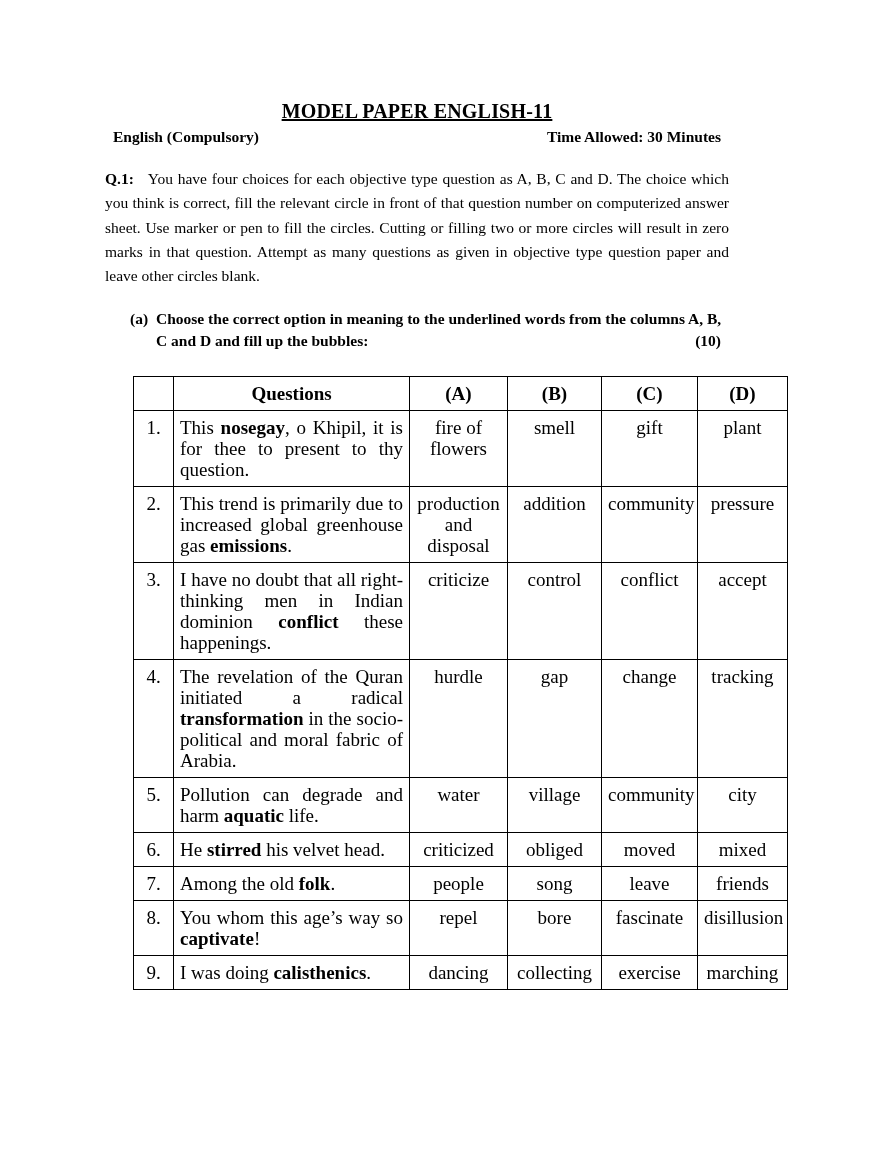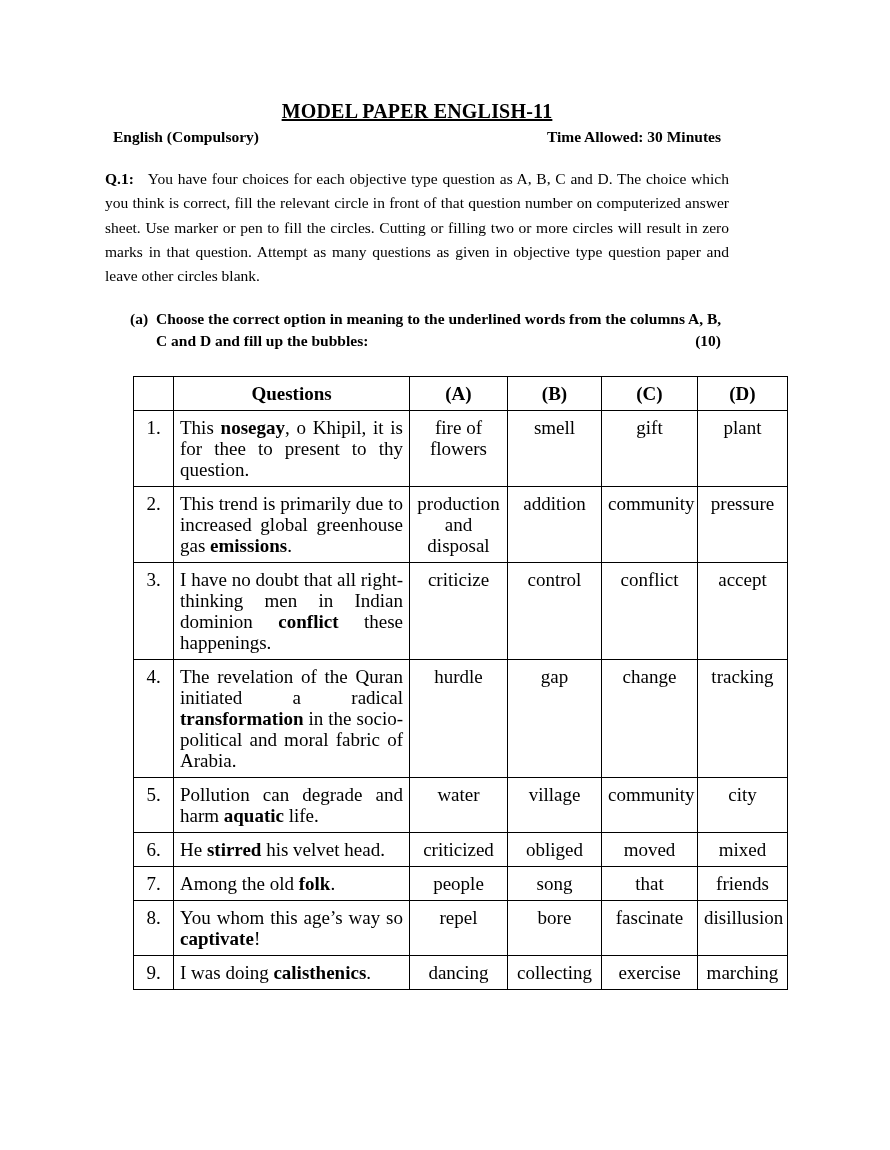--- a/index.html
+++ b/index.html
@@ -171,21 +171,21 @@
       <td class="opt">obliged</td>
       <td class="opt">moved</td>
       <td class="opt">mixed</td>
     </tr>
 
     <tr>
       <td class="num">7.</td>
       <td class="q"><span>Among the old </span><span class="uword">folk</span><span>.</span></td>
       <td class="opt">people</td>
       <td class="opt">song</td>
-      <td class="opt">that</td>
+      <td class="opt">leave</td>
       <td class="opt">friends</td>
     </tr>
 
     <tr>
       <td class="num">8.</td>
       <td class="q"><span>You whom this age’s way so </span><span class="uword">captivate</span><span>!</span></td>
       <td class="opt">repel</td>
       <td class="opt">bore</td>
       <td class="opt">fascinate</td>
       <td class="opt">disillusion</td>

